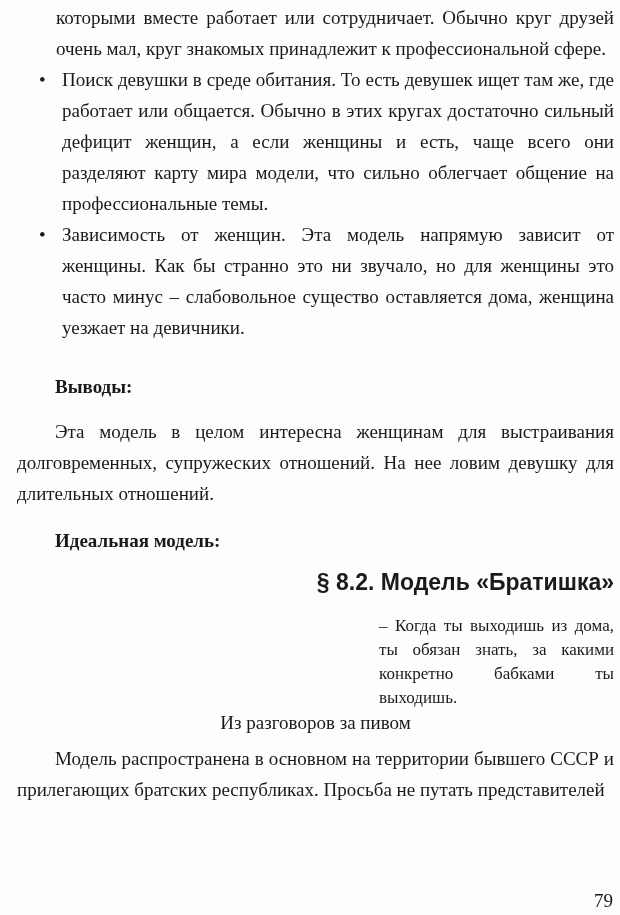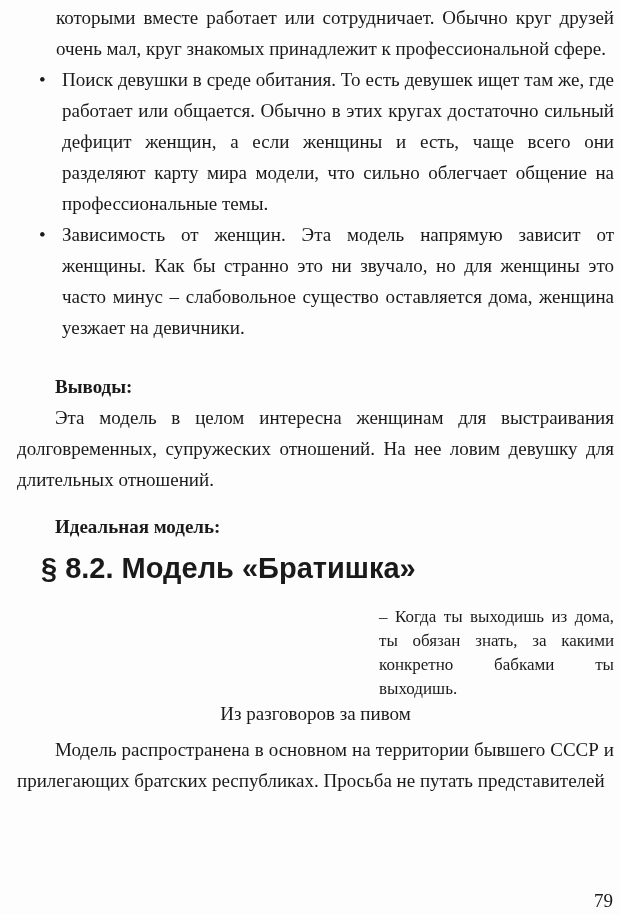--- a/index.html
+++ b/index.html
@@ -47,31 +47,32 @@
     text-indent: 38px;
     margin-top: 28px;
   }
   .para-label.ideal {
     margin-top: 16px;
   }
   .para {
     text-indent: 38px;
   }
   .para.conclusions {
+    margin-top: 14px;
   }
   .para.ideal-text {
     margin-top: 12px;
   }
   .section-heading {
     margin-top: 13px;
     font-family: "Liberation Sans", "DejaVu Sans", sans-serif;
     font-weight: bold;
-    font-size: 29px;
+    font-size: 23px;
     line-height: 26px;
-    text-align: left;
+    text-align: right;
     text-indent: 0;
     margin-left: 24px;
   }
   .epigraph {
     margin: 18px 0 0 auto;
     width: 235px;
     font-size: 17px;
     line-height: 24px;
     text-align: justify;
   }

